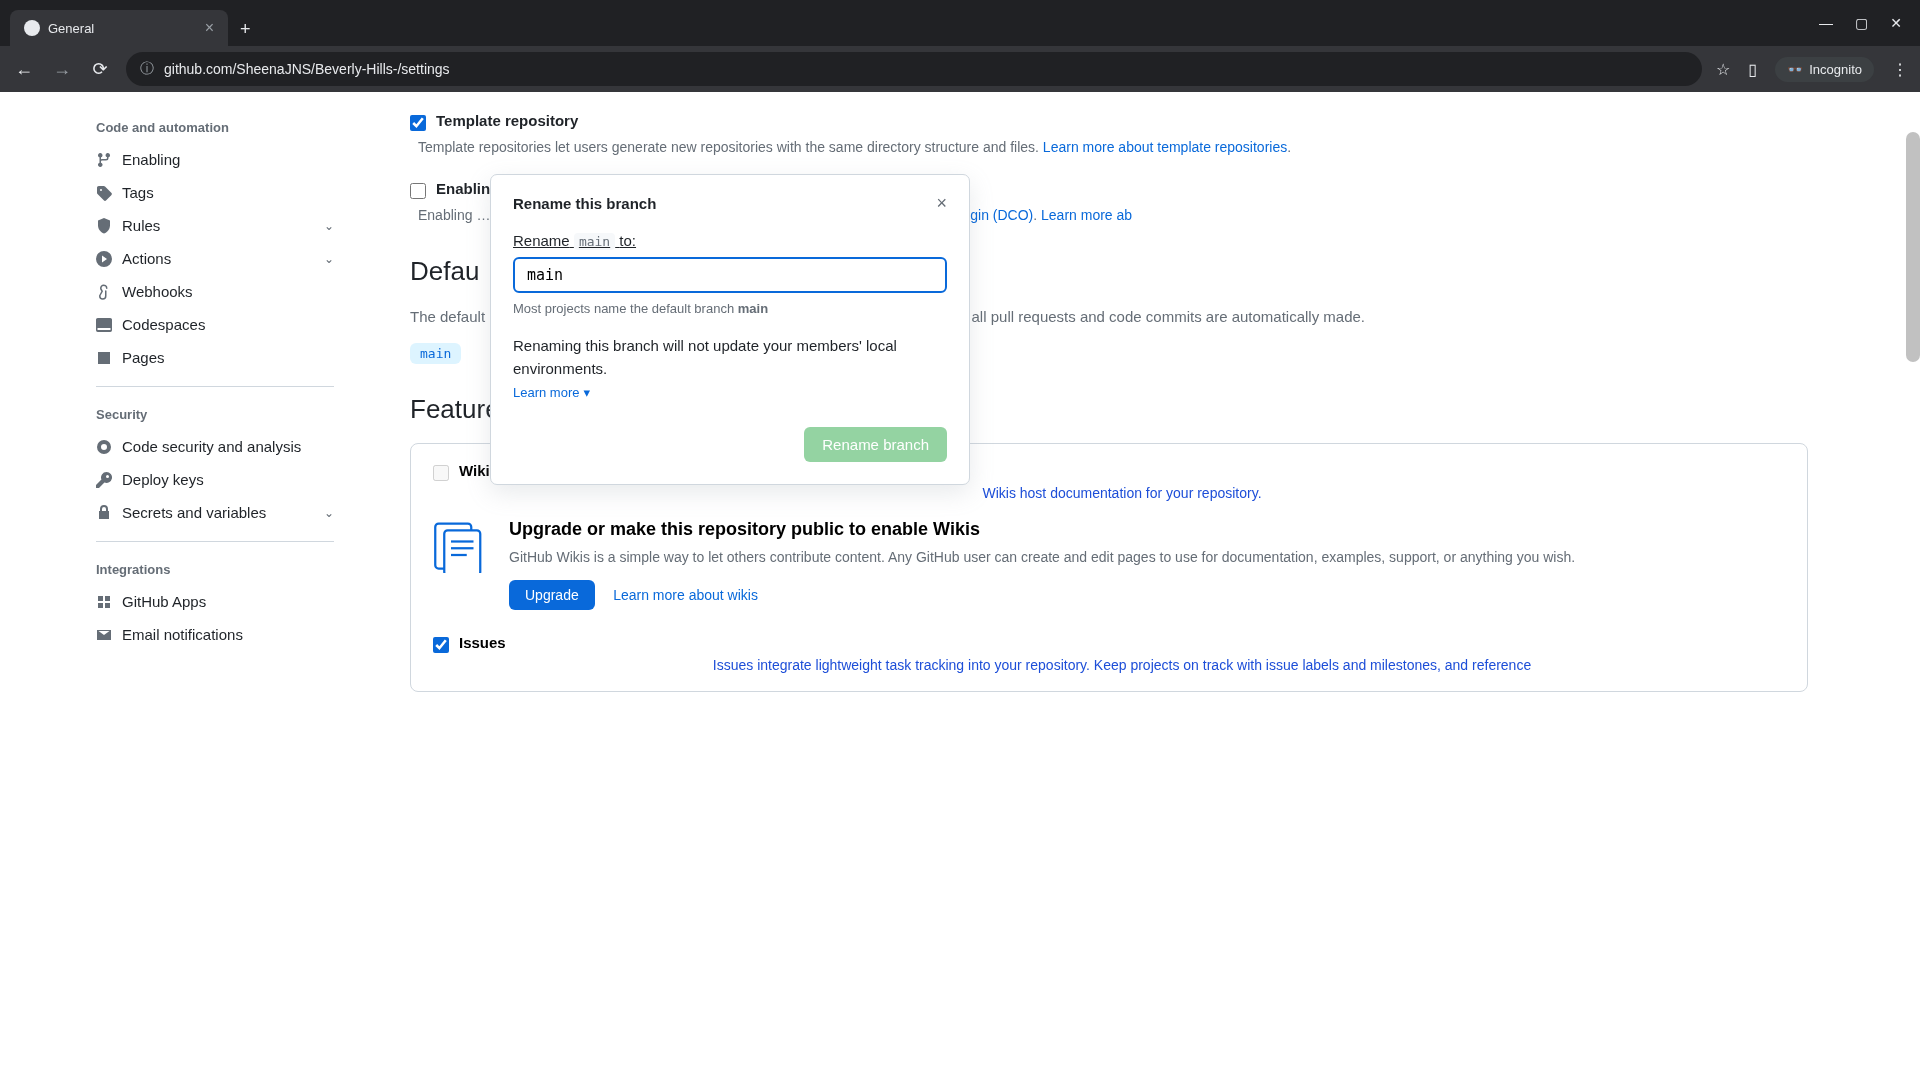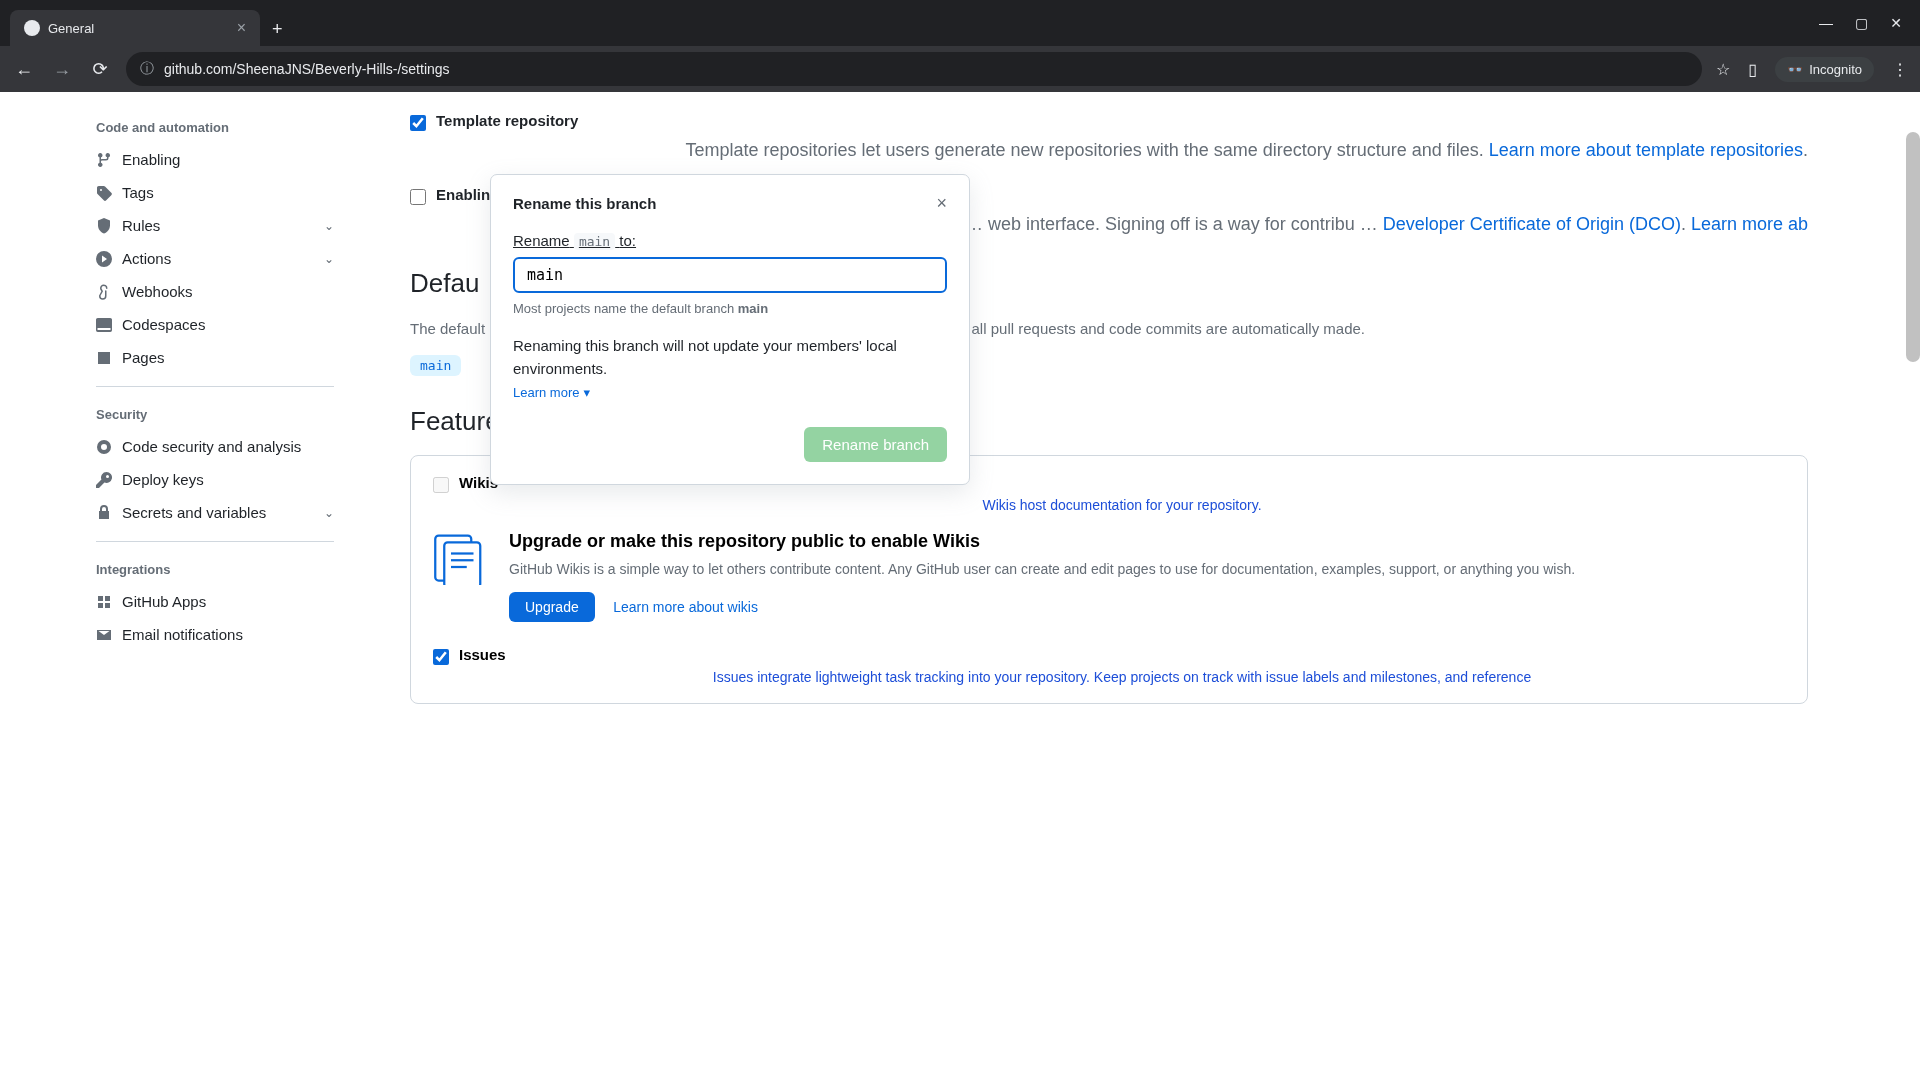--- a/index.html
+++ b/index.html
@@ -1,20 +1,20 @@
 <!DOCTYPE html>
 <html><head>
 <meta charset="utf-8">
 <style>
 * { margin: 0; padding: 0; box-sizing: border-box; font-family: -apple-system, BlinkMacSystemFont, "Segoe UI", Helvetica, Arial, sans-serif; }
 body { background: #fff; overflow: hidden; width: 1920px; height: 1080px; }
 
 
 .browser-chrome { background: #202124; height: 46px; display: flex; align-items: flex-end; }
-.tab { background: #35363a; color: #e8eaed; padding: 10px 14px; border-radius: 8px 8px 0 0; display: flex; align-items: center; gap: 8px; margin-left: 10px; font-size: 13px; height: 36px; width: 250px; }
+.tab { background: #35363a; color: #e8eaed; padding: 10px 14px; border-radius: 8px 8px 0 0; display: flex; align-items: center; gap: 8px; margin-left: 10px; font-size: 13px; height: 36px; width: 218px; }
 .tab .favicon { width: 16px; height: 16px; border-radius: 50%; background: #e8eaed; }
 .tab .tab-close { margin-left: auto; color: #9aa0a6; font-size: 16px; cursor: pointer; }
 .newtab-btn { color: #e8eaed; font-size: 18px; padding: 6px 12px; cursor: pointer; }
 .chrome-right { margin-left: auto; display: flex; align-items: center; color: #e8eaed; gap: 22px; padding-right: 18px; height: 100%; }
 .chrome-btn { font-size: 14px; cursor: pointer; }
 
 .toolbar { background: #35363a; height: 46px; display: flex; align-items: center; padding: 0 12px; gap: 14px; }
 .nav-btn { color: #9aa0a6; font-size: 18px; cursor: pointer; width: 24px; text-align: center; }
 .nav-btn.active { color: #e8eaed; }
 .url-bar { flex: 1; background: #202124; border-radius: 20px; height: 34px; display: flex; align-items: center; padding: 0 14px; color: #9aa0a6; font-size: 14px; gap: 10px; }
@@ -28,21 +28,21 @@
 .side-group-title { color: #656d76; font-size: 13px; font-weight: 600; padding: 8px 16px; }
 .side-item { display: flex; align-items: center; gap: 10px; padding: 8px 16px; color: #1f2328; font-size: 15px; cursor: pointer; border-radius: 6px; }
 .side-item svg { width: 16px; height: 16px; fill: #656d76; }
 .side-item .chev { margin-left: auto; color: #656d76; font-size: 12px; }
 .side-divider { border: none; border-top: 1px solid #d0d7de; margin: 12px 16px; }
 
 .main { flex: 1; padding: 20px 112px 20px 60px; overflow-y: auto; }
 .checkbox-row { display: flex; align-items: flex-start; gap: 10px; margin-bottom: 6px; }
 .checkbox-row input[type=checkbox] { width: 16px; height: 16px; margin-top: 3px; accent-color: #0969da; }
 .checkbox-row .cb-label { font-weight: 600; font-size: 15px; color: #1f2328; }
-.cb-desc { color: #656d76; font-size: 18px; margin-left: 26px; margin-bottom: 22px; line-height: 1.5; text-align: right; }
+.cb-desc { color: #656d76; font-size: 14px; margin-left: 8px; margin-bottom: 22px; line-height: 1.5; }
 .cb-desc a { color: #0969da; text-decoration: none; }
 
 h2.section-title { font-size: 26px; font-weight: 400; color: #1f2328; margin: 30px 0 18px; }
 .section-desc { color: #656d76; font-size: 15px; line-height: 1.6; margin-bottom: 14px; }
 .branch-pill { display: inline-block; background: #ddf4ff; color: #0969da; padding: 3px 10px; border-radius: 6px; font-family: ui-monospace, monospace; font-size: 13px; }
 
 .feature-box { border: 1px solid #d0d7de; border-radius: 8px; padding: 18px 22px; }
 .feature-row { display: flex; align-items: flex-start; gap: 10px; }
 .feature-row input[type=checkbox] { width: 16px; height: 16px; margin-top: 3px; accent-color: #0969da; }
 .feature-title { font-weight: 600; font-size: 15px; }

